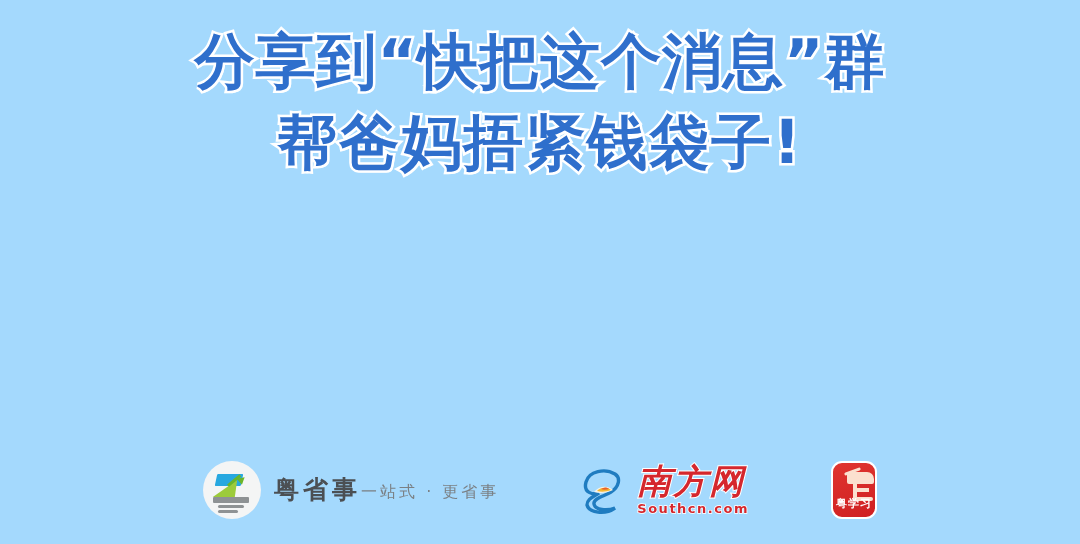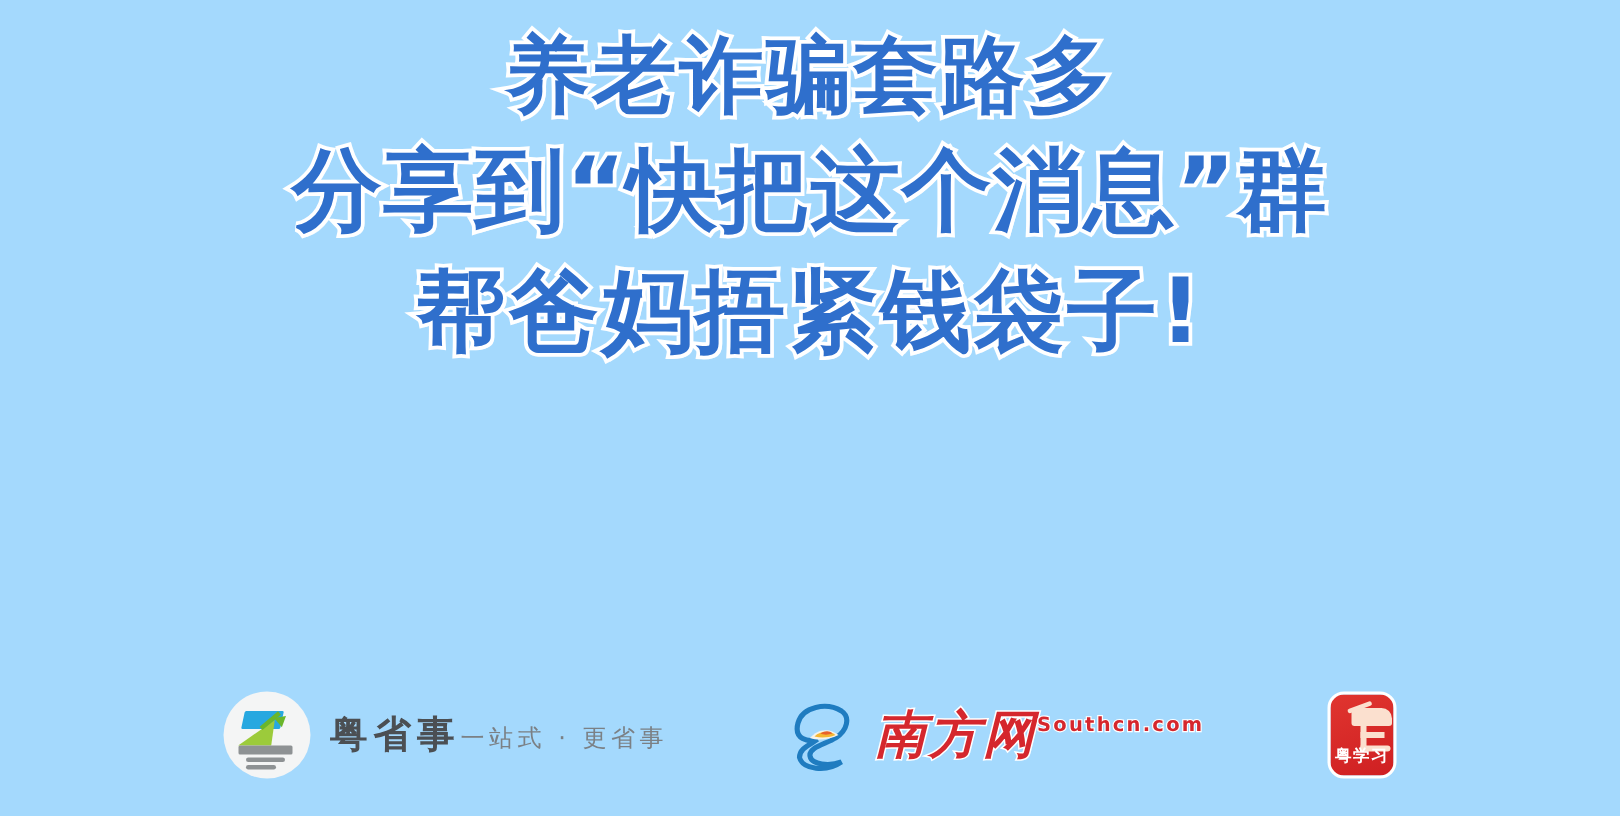--- a/index.html
+++ b/index.html
@@ -158,21 +158,21 @@
     margin-right: 82px;
   }
   .southcn-mark {
     width: 48px;
     height: 50px;
     flex: none;
   }
   .southcn-text {
     margin-left: 8px;
     display: flex;
-    flex-direction: row;
+    flex-direction: column;
   }
   .southcn-name {
     font-family: "DejaVu Sans", "Liberation Sans", sans-serif;
     font-size: 34px;
     font-weight: bold;
     font-style: italic;
     color: #d5272d;
     letter-spacing: 2px;
     line-height: 1;
     -webkit-text-stroke: 2px #ffffff;
@@ -246,21 +246,20 @@
     color: #ffffff;
     letter-spacing: 1px;
   }
 </style>
 </head>
 <body>
 
 <div class="poster">
 
   <div class="headline">
-    <span class="headline-line line-1">养老诈骗套路多</span>
     <span class="headline-line line-3">分享到“快把这个消息”群</span>
     <span class="headline-line line-4">帮爸妈捂紧钱袋子!</span>
   </div>
 
   <div class="logo-row">
 
     <div class="logo-yss">
       <div class="yss-badge">
         <span class="m-blue"></span>
         <span class="m-green"></span>

